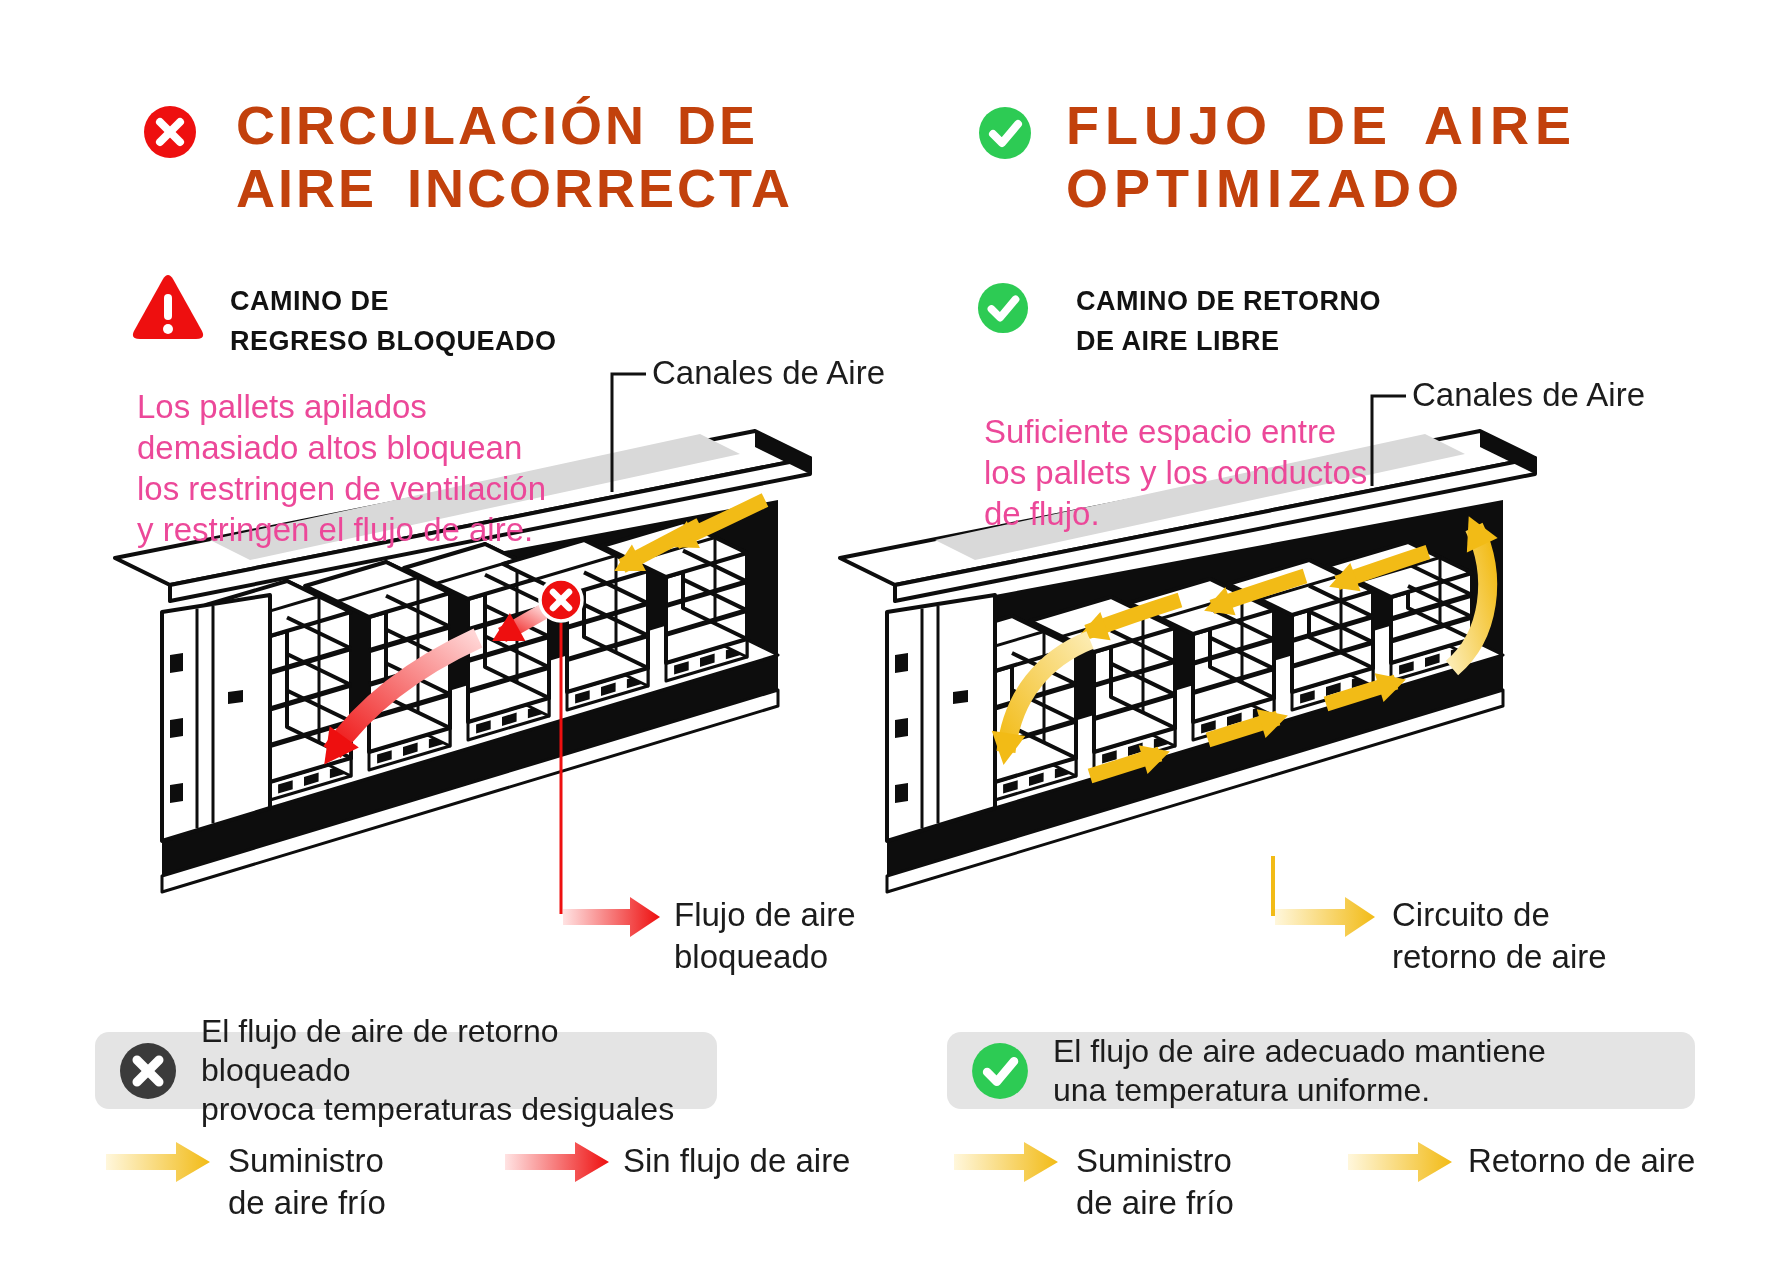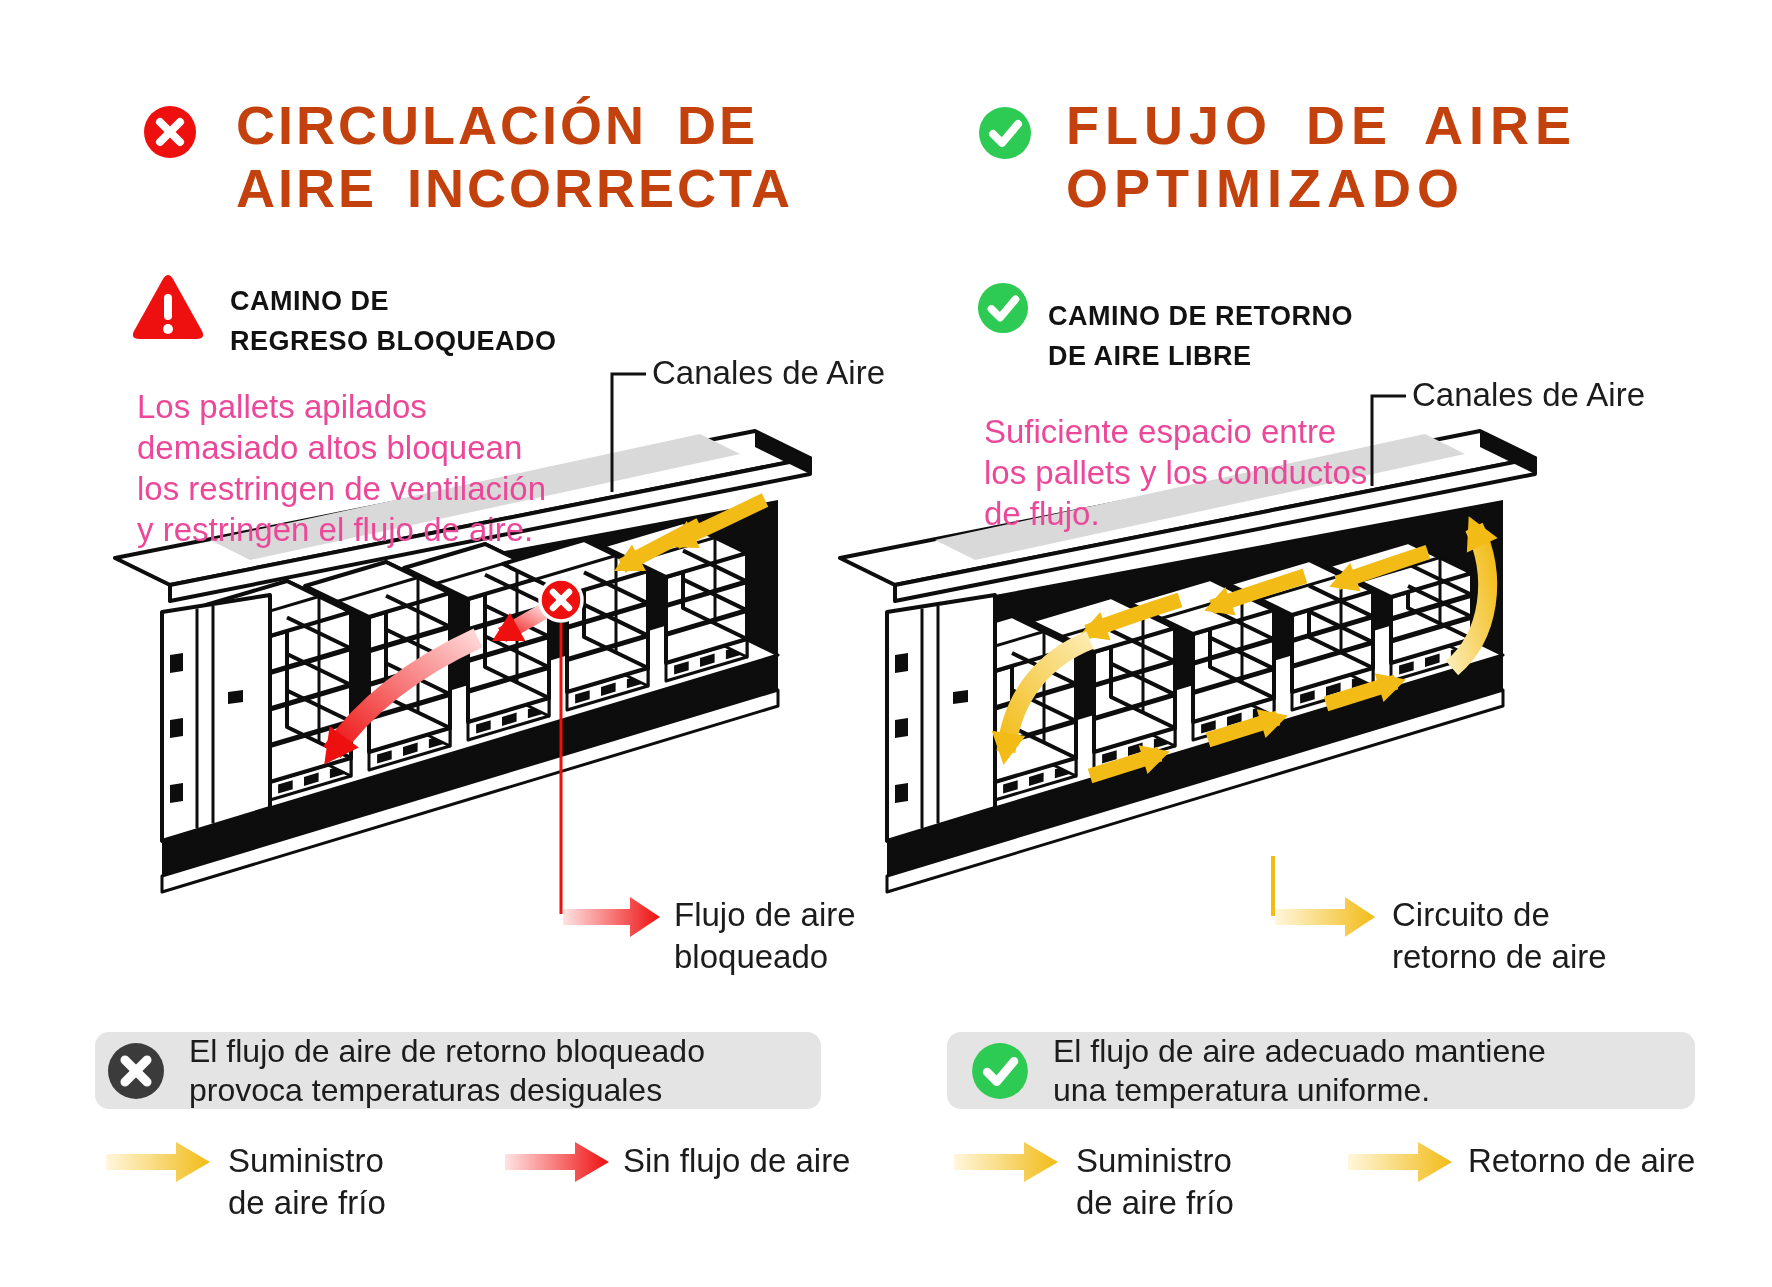--- a/index.html
+++ b/index.html
@@ -349,21 +349,21 @@
     <div>y restringen el flujo de aire.</div>
   </div>
 
   <div class="abs label-txt" style="left:652px;top:352px;">Canales de Aire</div>
 
   <div class="abs label-txt" style="left:674px;top:894px;">
     <div>Flujo de aire</div>
     <div>bloqueado</div>
   </div>
 
-  <div class="abs note-box" style="left:95px;top:1032px;width:726px;height:77px;padding-left:12px;">
+  <div class="abs note-box" style="left:95px;top:1032px;width:622px;height:77px;">
     <svg width="58" height="58" viewBox="0 0 58 58" style="flex:0 0 auto;">
       <circle cx="29" cy="29" r="28" fill="#3B3B3B"></circle>
       <line x1="18" y1="18" x2="40" y2="40" stroke="#fff" stroke-width="9" stroke-linecap="round"></line>
       <line x1="40" y1="18" x2="18" y2="40" stroke="#fff" stroke-width="9" stroke-linecap="round"></line>
     </svg>
     <div class="note-txt">
       <div>El flujo de aire de retorno bloqueado</div>
       <div>provoca temperaturas desiguales</div>
     </div>
   </div>
@@ -372,21 +372,21 @@
     <div>Suministro</div>
     <div>de aire frío</div>
   </div>
   <div class="abs label-txt" style="left:623px;top:1140px;">Sin flujo de aire</div>
 
   <div class="abs title" style="left:1066px;top:94px;letter-spacing:6px;">
     <div>FLUJO DE AIRE</div>
     <div>OPTIMIZADO</div>
   </div>
 
-  <div class="abs subtitle" style="left:1048px;top:281px;margin-top:15px;">
+  <div class="abs subtitle" style="left:1076px;top:281px;">
     <div>CAMINO DE RETORNO</div>
     <div>DE AIRE LIBRE</div>
   </div>
 
   <div class="abs body-txt" style="left:984px;top:386px;margin-top:25px;">
     <div>Suficiente espacio entre</div>
     <div>los pallets y los conductos</div>
     <div>de flujo.</div>
   </div>
 

